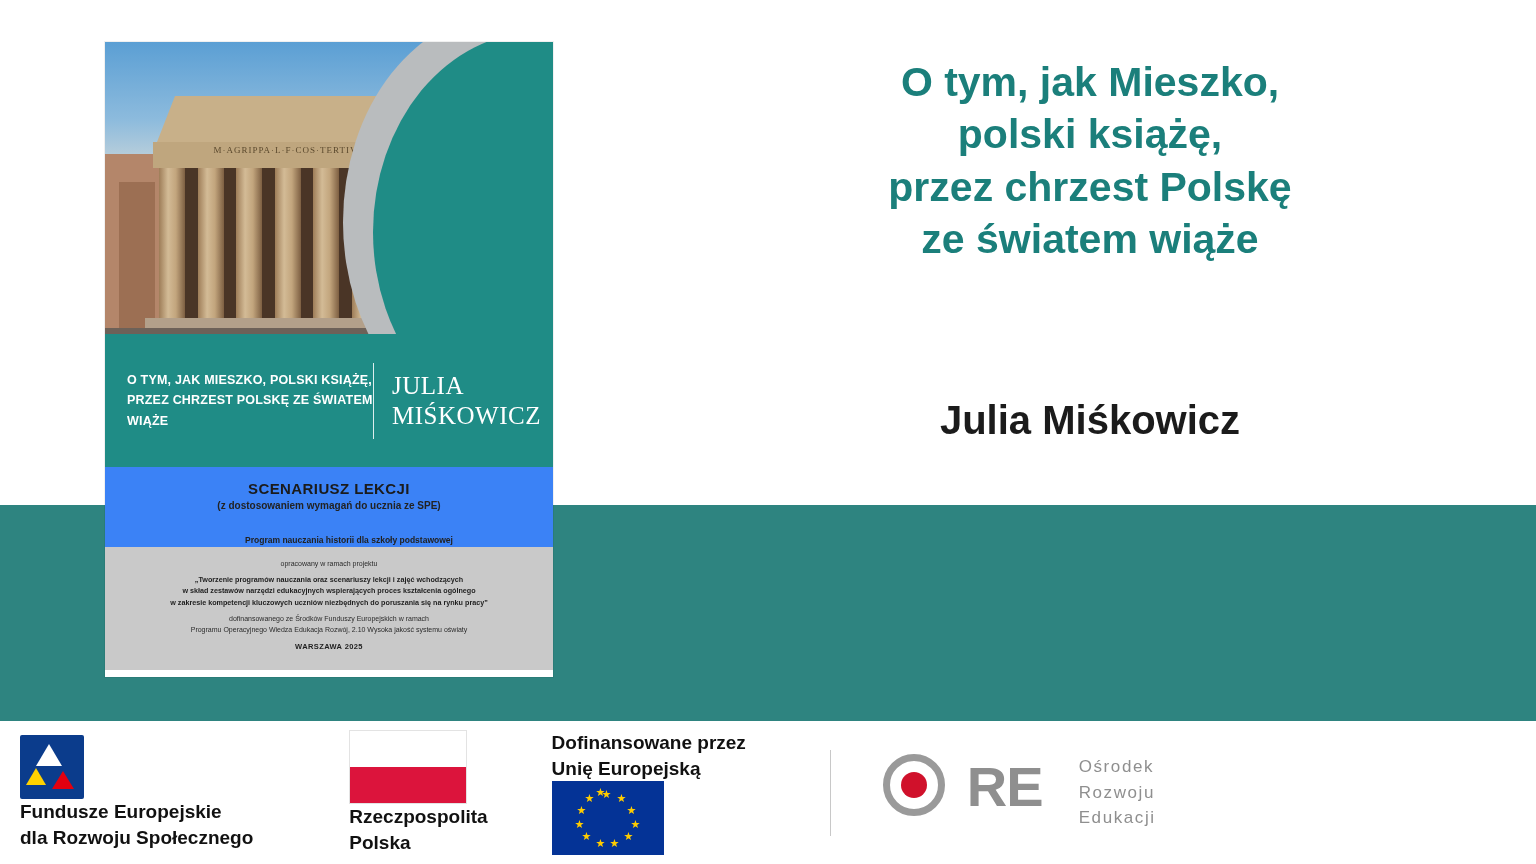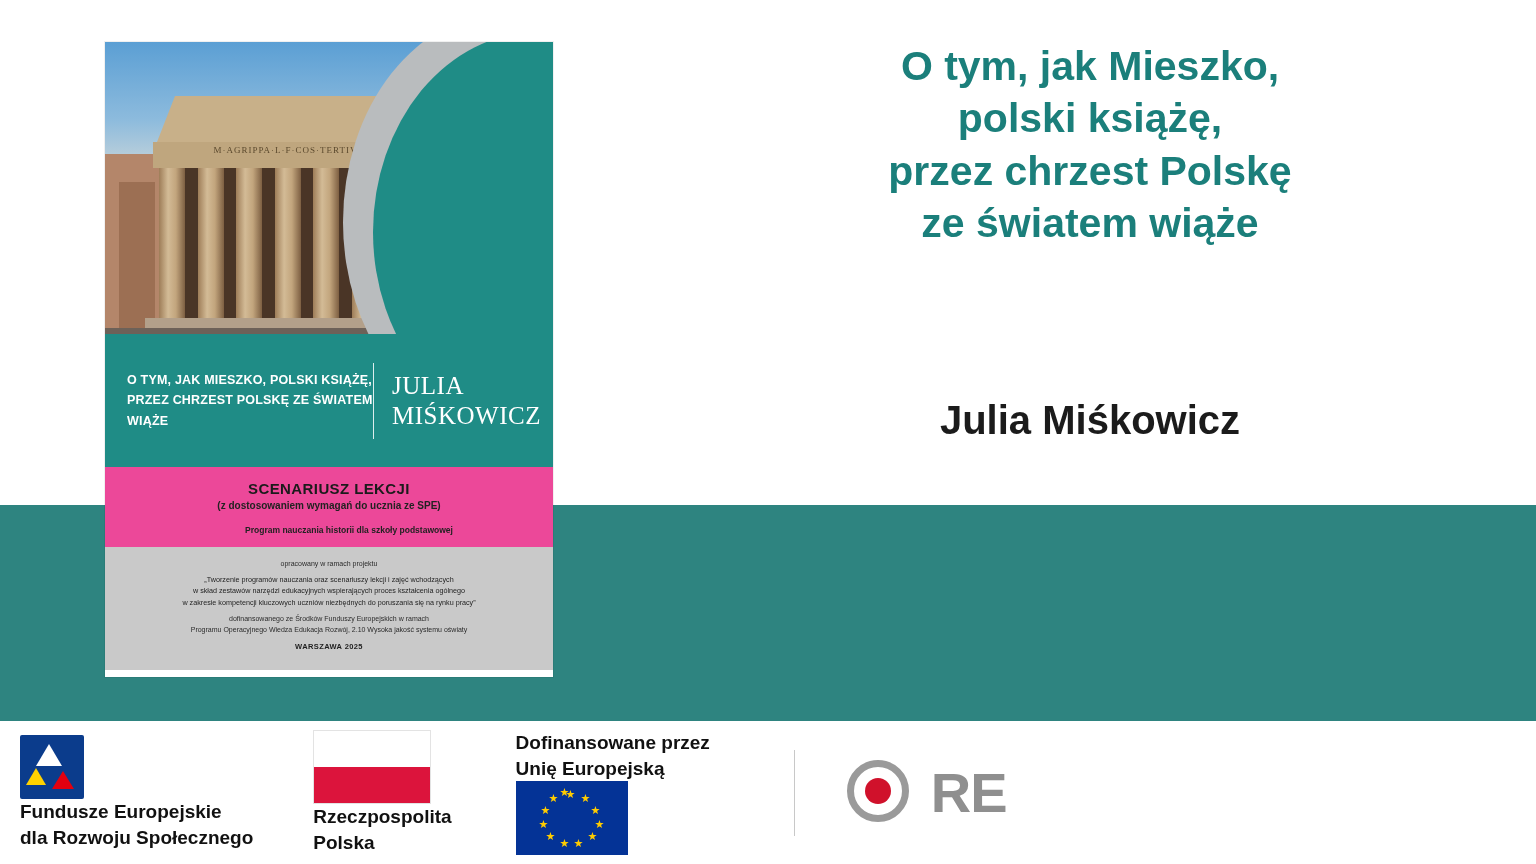--- a/index.html
+++ b/index.html
@@ -114,53 +114,53 @@
   }
   .cover-author {
     flex: 1; padding-left: 18px;
     font-family: "Liberation Serif", serif;
     font-size: 25px; line-height: 1.18; letter-spacing: 0.5px;
   }
 
   .cover-white {
     position: absolute; left: 0; top: 425px;
     width: 448px; height: 80px;
-    background: #ec4899; text-align: center;
+    background: #3b82f6; text-align: center;
   }
   .cover-scen {
     margin-top: 13px;
     font-size: 15px; font-weight: bold; color: #1b1b1b; letter-spacing: 0.4px;
   }
   .cover-scen-sub {
     margin-top: 3px; font-size: 10px; font-weight: bold; color: #222;
   }
   .cover-program {
-    margin-top: 14px; font-size: 8.5px; font-weight: bold; color: #222; padding-left: 40px;
+    margin-top: 24px; font-size: 8.5px; font-weight: bold; color: #222; padding-left: 40px;
   }
 
   .cover-grey {
     position: absolute; left: 0; top: 505px;
     width: 448px; height: 130px;
     background: #c9c9c9; text-align: center;
     padding-top: 12px;
   }
   .cg-line { font-size: 7px; color: #2b2b2b; line-height: 1.55; }
-  .cg-quote { font-size: 7.2px; font-weight: normal; color: #1e1e1e; line-height: 1.6; margin-top: 4px; }
+  .cg-quote { font-size: 7.2px; font-weight: bold; color: #1e1e1e; line-height: 1.6; margin-top: 4px; }
   .cg-fin { font-size: 7px; color: #2b2b2b; line-height: 1.55; margin-top: 6px; }
   .cg-city { font-size: 7.5px; font-weight: bold; color: #1e1e1e; margin-top: 6px; letter-spacing: 0.4px; }
   .cover-logostrip {
     position: absolute; left: 0; top: 628px; width: 448px; height: 44px;
     background: #ffffff;
     display: flex; align-items: center; justify-content: space-around;
   }
 
   
   .headline {
     position: absolute;
-    left: 700px; top: 40px; width: 780px;
+    left: 700px; top: 56px; width: 780px;
     text-align: center;
     color: #1b7f7b;
     font-size: 41px; font-weight: bold; line-height: 1.28;
     white-space: pre-line;
   }
   .author {
     position: absolute;
     left: 700px; top: 398px; width: 780px;
     text-align: center;
     color: #1b1b1b;
@@ -196,21 +196,21 @@
     position: absolute; left: 32px; top: 36px; width: 0; height: 0;
     border-left: 11px solid transparent; border-right: 11px solid transparent;
     border-bottom: 18px solid #e3000f;
   }
   .f-text {
     font-size: 19px; font-weight: bold; color: #111; line-height: 1.35;
     white-space: pre-line;
   }
 
   
-  .pl-logo { margin-left: 60px; }
+  .pl-logo { margin-left: 96px; }
   .pl-flag {
     width: 118px; height: 74px; margin-right: 16px;
     border: 1px solid #e3e3e3;
     background: linear-gradient(#ffffff 0 50%, #dc143c 50% 100%);
   }
 
   
   .eu-logo { margin-left: 64px; }
   .eu-text {
     font-size: 19px; font-weight: bold; color: #111; line-height: 1.35;
@@ -353,15 +353,18 @@
         <span class="star" style="left:33px;top:12px;">★</span>
         <span class="star" style="left:44px;top:6px;">★</span>
       </div>
     </div>
 
     <div class="divider"></div>
 
     <div class="ore-logo">
       <div class="ore-c"></div>
       <div class="ore-letters">RE</div>
+      <div class="ore-words">Ośrodek
+Rozwoju
+Edukacji</div>
     </div>
   </div>
 </div>
 
 </body></html>

